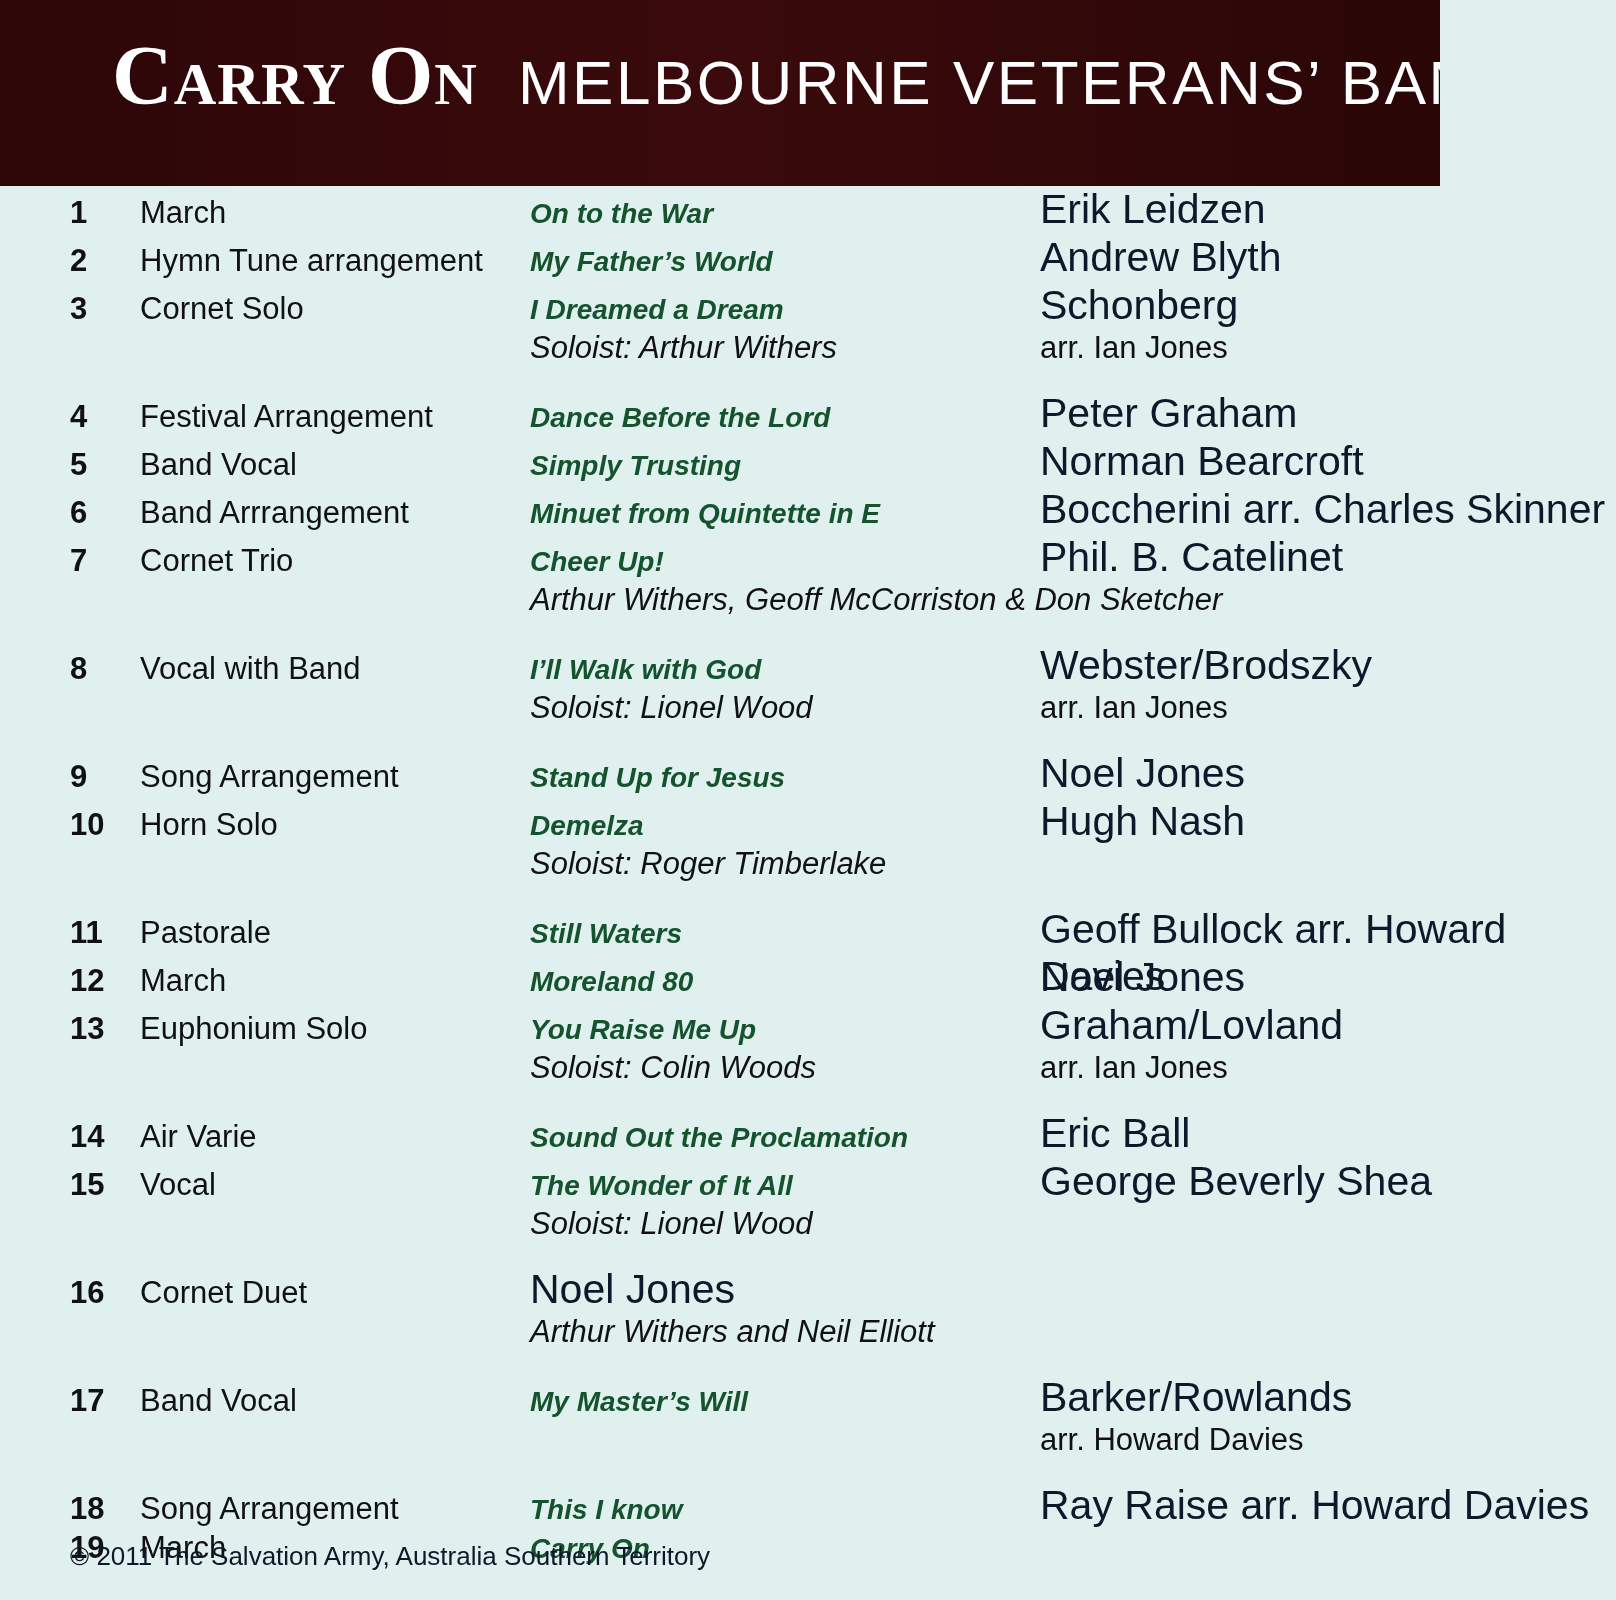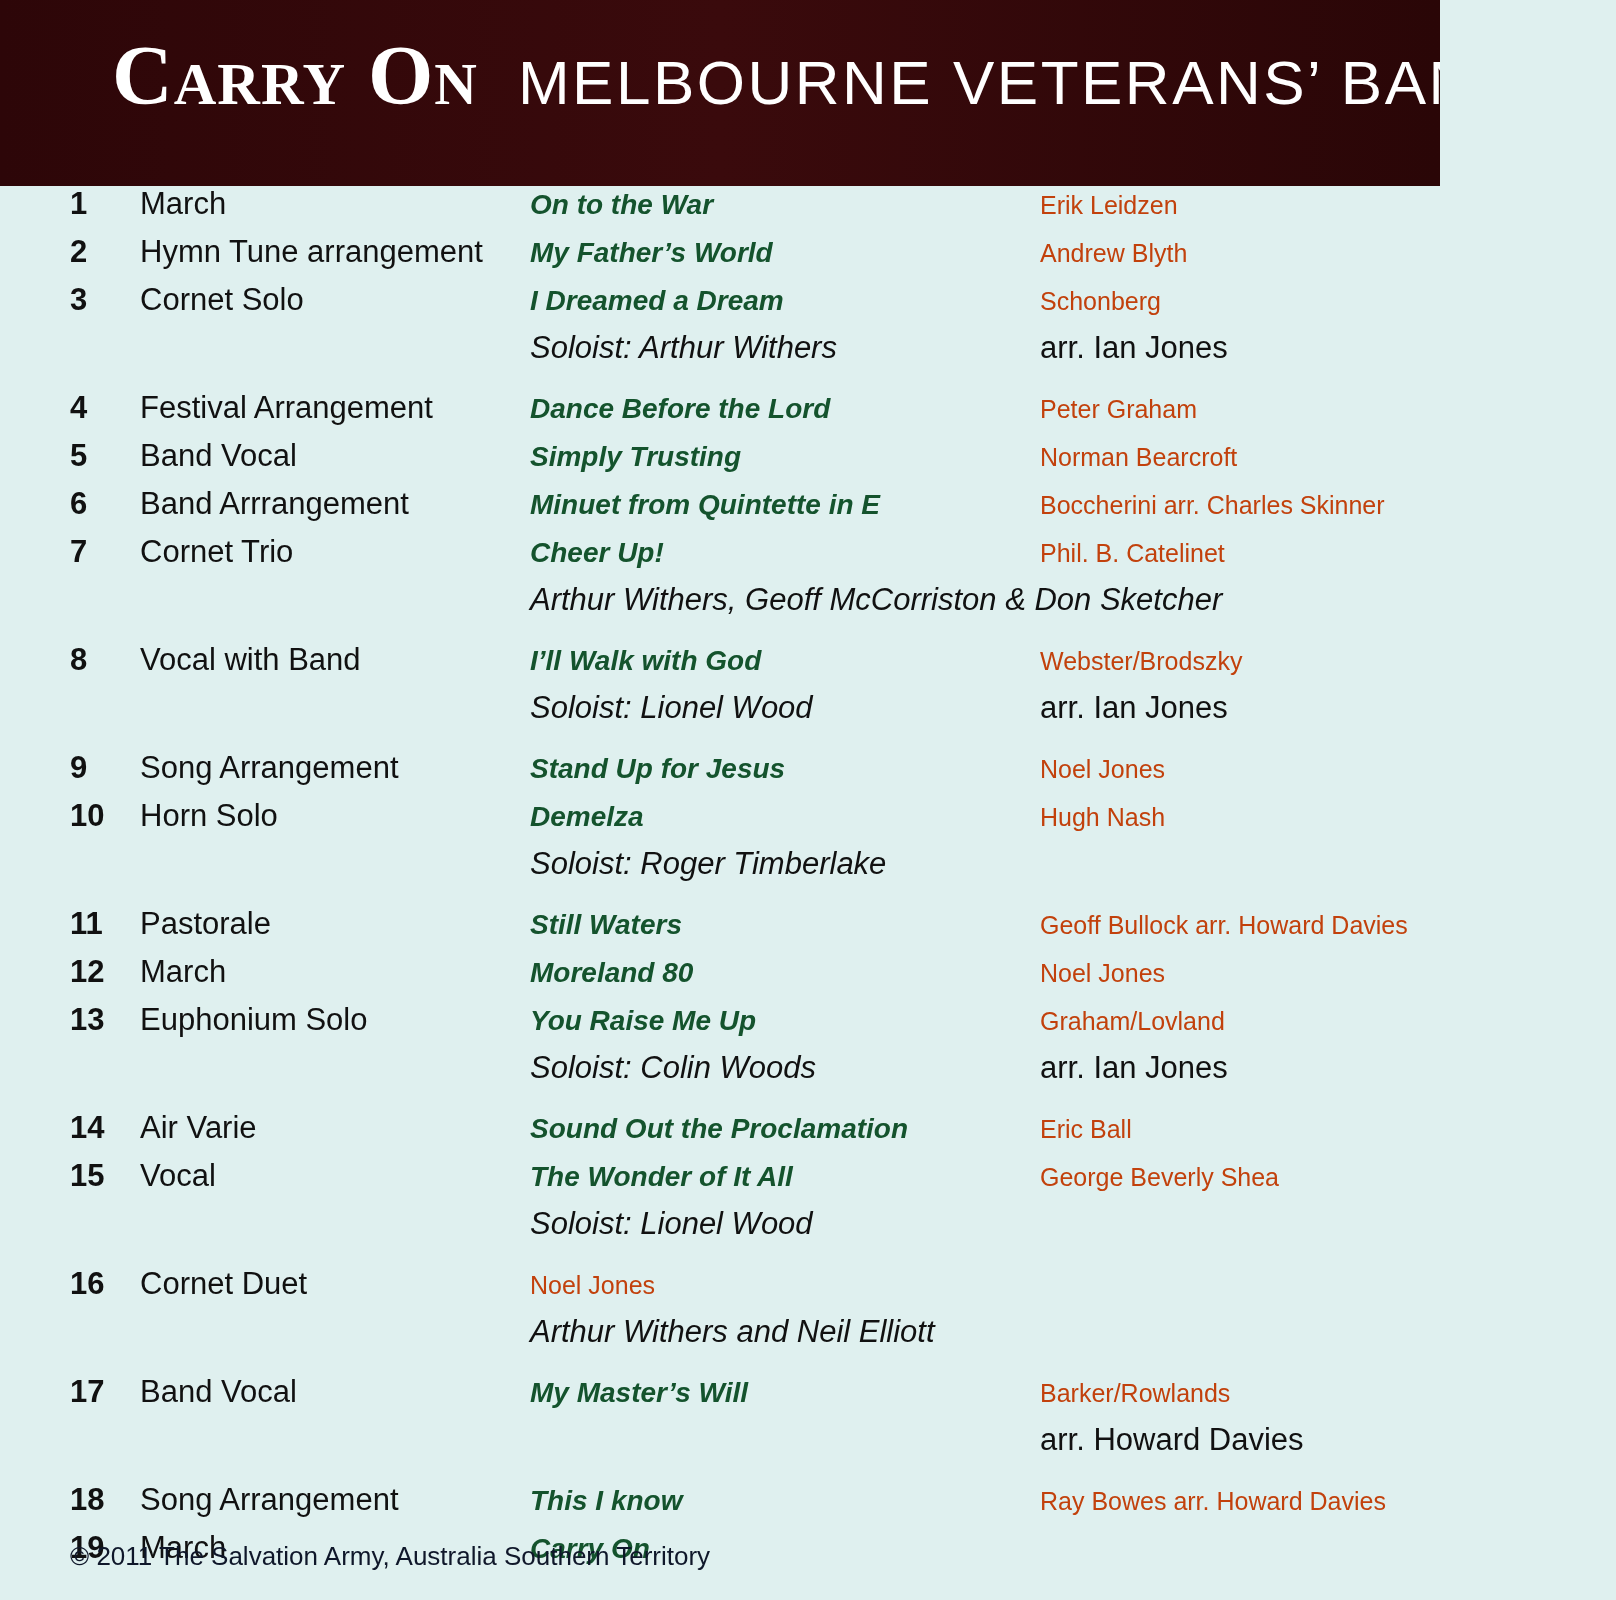--- a/index.html
+++ b/index.html
@@ -88,22 +88,22 @@
   .col-title {
     width: 510px;
     flex: 0 0 510px;
     font-size: 28px;
     font-weight: bold;
     color: #14532d;
     font-style: italic;
   }
   .col-credit {
     flex: 1 1 auto;
-    font-size: 25px;
-    color: #c2410c;
+    font-size: 41px;
+    color: #0f172a;
   }
   
   .sub-row {
     display: flex;
     align-items: baseline;
     padding: 0 0 0 70px;
     height: 46px;
   }
   .sub-row .spacer {
     width: 460px;
@@ -289,21 +289,21 @@
         <div class="col-credit">Barker/Rowlands</div>
       </div>
       <div class="credit-only-row">
         <div class="spacer"></div>
         <div class="sub-credit">arr. Howard Davies</div>
       </div>
       <div class="track-row gap-before">
         <div class="col-num">18</div>
         <div class="col-type">Song Arrangement</div>
         <div class="col-title">This I know</div>
-        <div class="col-credit">Ray Bowes arr. Howard Davies</div>
+        <div class="col-credit">Ray Raise arr. Howard Davies</div>
       </div>
       <div class="track-row">
         <div class="col-num">19</div>
         <div class="col-type">March</div>
         <div class="col-title">Carry On</div>
       </div>
     </div>
 
   <div class="footer">© 2011 The Salvation Army, Australia Southern Territory</div>
 

